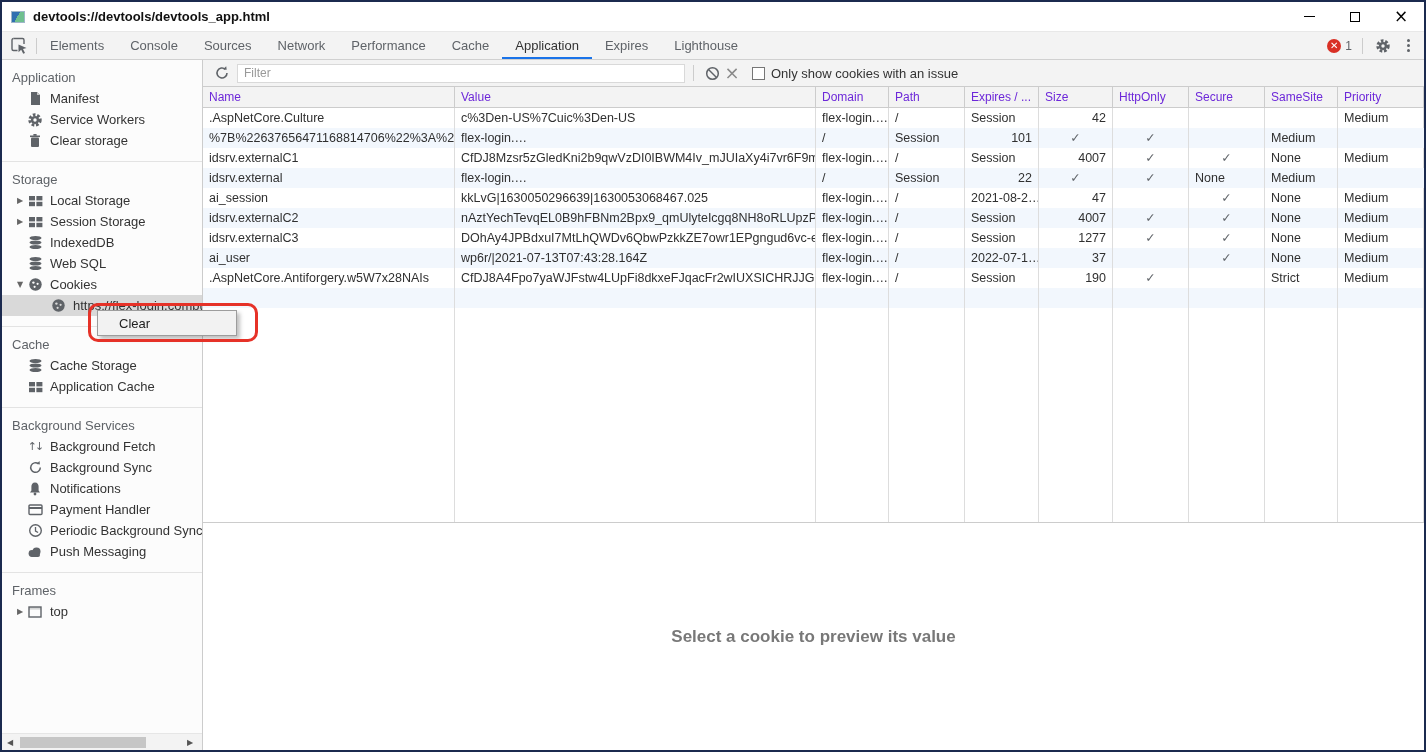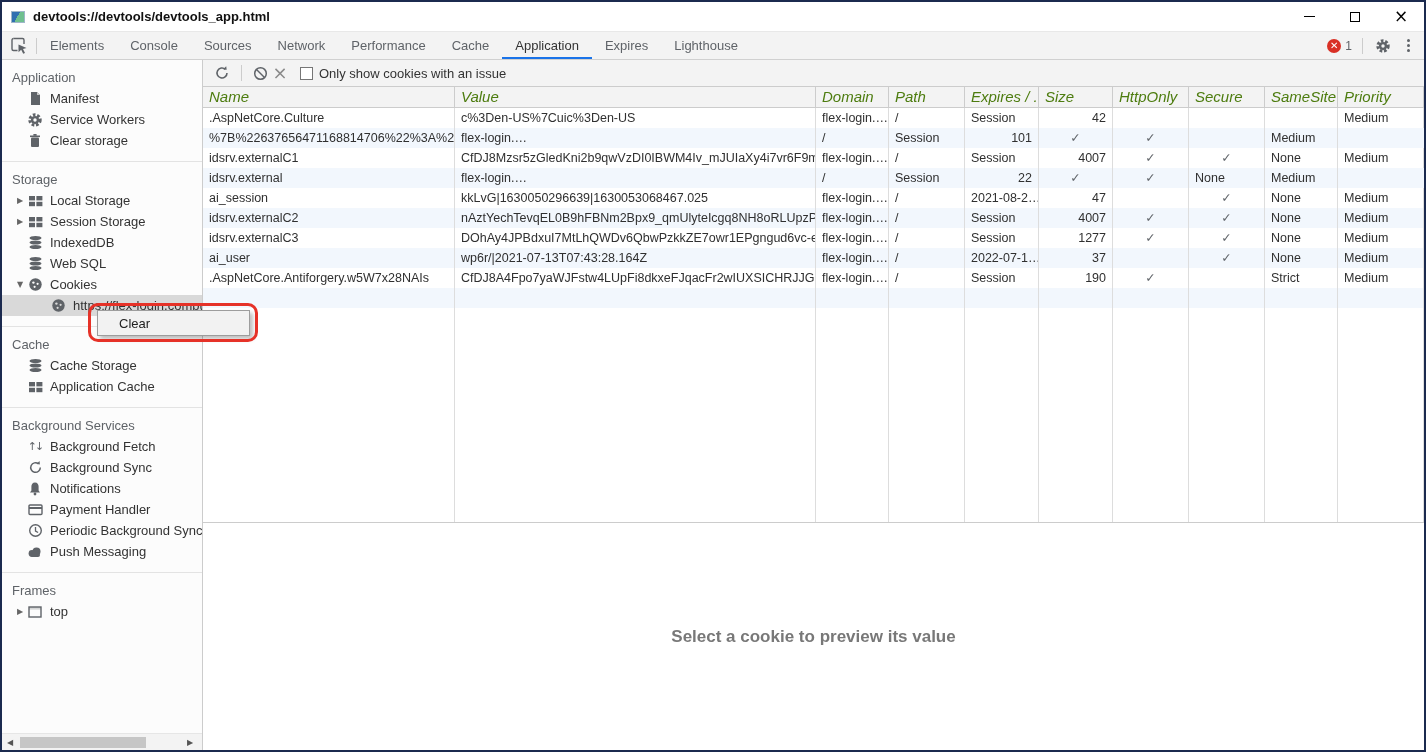--- a/index.html
+++ b/index.html
@@ -60,35 +60,35 @@
   .filter-input::placeholder { color:#999; }
   .tool-sep { width:1px; height:16px; background:#ccc; margin:0 8px; }
   .icon-btn { width:20px; display:flex; align-items:center; justify-content:center; }
   .x-glyph { font-size:18px; color:#8a8a8a; line-height:1; font-family:"DejaVu Sans",sans-serif; }
   .checkbox { width:13px; height:13px; border:1px solid #767676; background:#fff; margin-left:10px; flex:none; }
   .cb-label { font-size:13px; color:#333; margin-left:6px; white-space:nowrap; }
 
   
   .grid-header, .grow { display:grid; grid-template-columns:252px 361px 73px 76px 74px 74px 76px 76px 73px minmax(80px,1fr); }
   .grid-header { height:21px; background:#f3f3f3; border-bottom:1px solid #ccc; flex:none; }
-  .hcell { font-size:15px; color:#4d7c0f; padding:0 6px; line-height:20px; border-right:1px solid #ccc; overflow:hidden; white-space:nowrap;font-style:italic; }
+  .hcell { font-size:12px; color:#6d28d9; padding:0 6px; line-height:20px; border-right:1px solid #ccc; overflow:hidden; white-space:nowrap; }
   .grid-body { height:415px; flex:none; border-bottom:1px solid #ccc; overflow:hidden; }
   .grow { height:20px; }
   .grid-body .grow:nth-child(even) { background:#f2f7fd; }
   .grow.filler { height:215px; background:#fff !important; }
   .gcell { font-size:12.5px; color:#303030; padding:0 6px; line-height:20px; border-right:1px solid #ddd; overflow:hidden; white-space:nowrap; }
   .gcell.size { text-align:right; }
   .gcell.httponly, .gcell.secure { text-align:center; color:#5f6368; }
 
   
   .preview { flex:1; display:flex; align-items:center; justify-content:center; background:#fff; }
   .preview-text { font-size:17px; font-weight:bold; color:#787878; }
 
   
-  .context-menu { position:absolute; left:95px; top:308px; width:153px; height:26px; background:#f2f2f2; border:1px solid #9d9d9d; box-shadow:3px 3px 4px rgba(0,0,0,0.25); z-index:30; display:flex; align-items:center; }
+  .context-menu { position:absolute; left:95px; top:308px; width:140px; height:26px; background:#f2f2f2; border:1px solid #9d9d9d; box-shadow:3px 3px 4px rgba(0,0,0,0.25); z-index:30; display:flex; align-items:center; }
   .context-menu .mi { font-size:13px; color:#222; padding-left:21px; }
   .annotation { position:absolute; left:86px; top:301px; width:170px; height:39px; border:3px solid #e63228; border-radius:10px; z-index:40; pointer-events:none; }
 
   svg { display:block; }
 </style>
 </head>
 <body>
 
 <div class="window">
 
@@ -367,20 +367,21 @@
 
       <div class="cookies-toolbar">
         <div class="refresh-btn">
           <span>
               <svg width="16" height="16" viewBox="0 0 16 16">
                 <path d="M13 8a5 5 0 1 1-1.6-3.7" fill="none" stroke="#5f6368" stroke-width="1.6"></path>
                 <path d="M12.2 1.2l.5 3.6-3.5-.6z" fill="#5f6368"></path>
               </svg>
             </span>
         </div>
+        <input class="filter-input" type="text" placeholder="Filter" style="">
         <div class="tool-sep"></div>
         <div class="icon-btn">
           <span>
               <svg width="15" height="15" viewBox="0 0 15 15">
                 <circle cx="7.5" cy="7.5" r="5.8" fill="none" stroke="#5f6368" stroke-width="1.5"></circle>
                 <path d="M3.5 3.5l8 8" stroke="#5f6368" stroke-width="1.5"></path>
               </svg>
             </span>
         </div>
         <div class="icon-btn">

